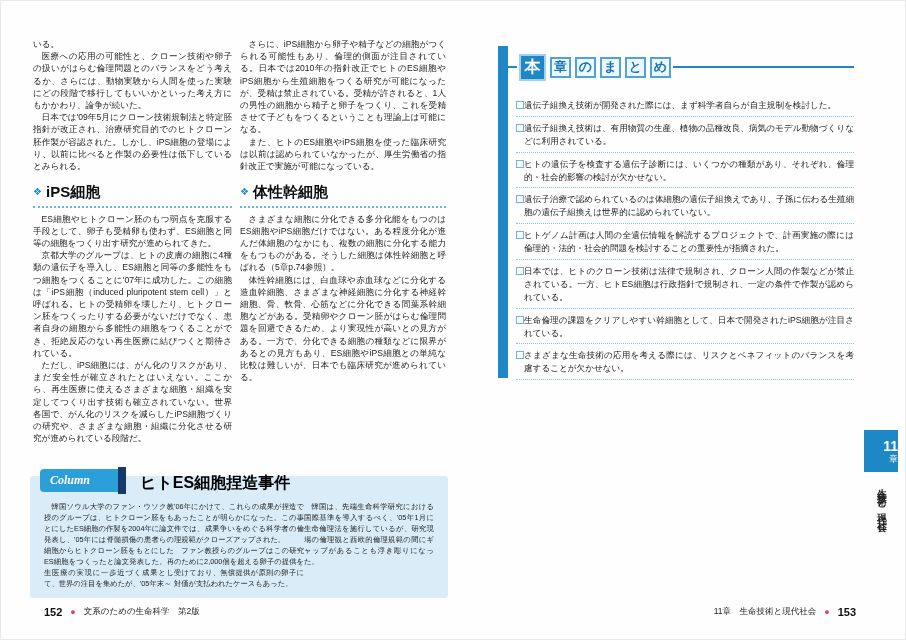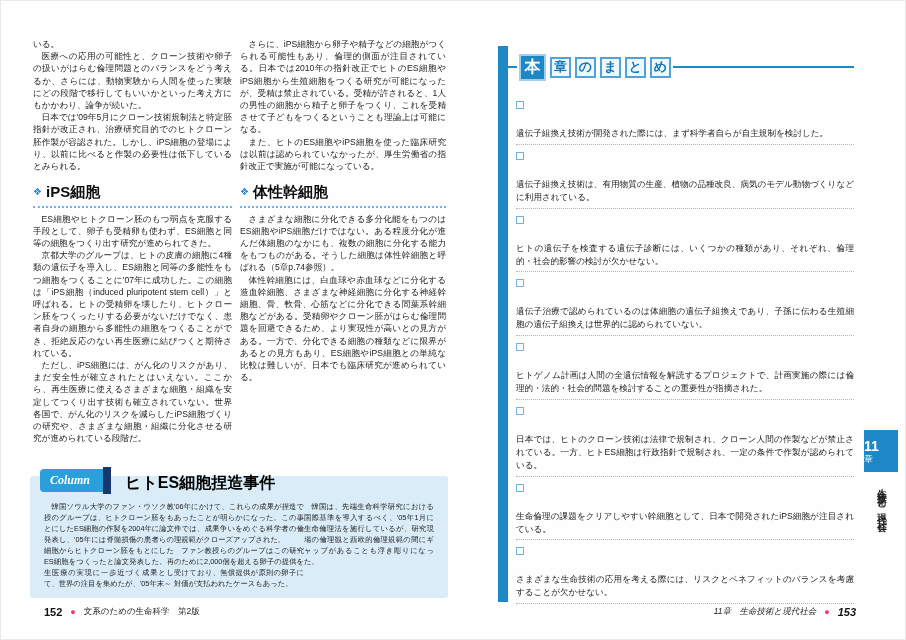--- a/index.html
+++ b/index.html
@@ -20,58 +20,58 @@
     margin:9px 0 5px 0; padding-bottom:3px;
     border-bottom:2px dotted #6db6e3; }
   .section-head .dia { color:#1e88c7; font-size:10px; line-height:1; }
   .section-head .ttl { font-weight:bold; font-size:15px; color:#0d0d0d; }
   
   .cbox { position:absolute; left:30px; top:476px; width:418px; height:122px;
     background:#d9ecf7; border-radius:3px; }
   .cbox-head { position:absolute; top:-9px; left:10px; display:flex; align-items:center; }
   .cbox-label { background:#2b9fd9; color:#fff; font-family:"Liberation Serif", serif;
     font-style:italic; font-weight:bold; font-size:12px;
-    padding:3px 13px 4px 10px; border-radius:4px 0 0 4px; line-height:1.4; }
+    padding:3px 28px 4px 10px; border-radius:4px 0 0 4px; line-height:1.4; }
   .cbox-label-bar { width:8px; height:27px; background:#17386b; }
   .cbox-title { font-weight:bold; font-size:16px; color:#000; margin-left:14px; margin-top:5px; }
   .cbox-cols { display:flex; padding:26px 14px 8px 14px; height:100%; overflow:hidden; }
   .cbox-col { flex:1; font-size:7.3px; line-height:1.5; text-align:justify; color:#222; }
   
   .summary { position:absolute; left:498px; top:44px; width:356px; }
   .sum-bar { position:absolute; left:0; top:2px; bottom:2px; width:10px; background:#1e88c7; }
   .sum-head { display:flex; align-items:center; margin-left:10px; height:46px; }
   .hline { height:2px; background:#1e88c7; }
   .hline.short { width:9px; }
   .hline.grow { flex:1; }
   .char-box { display:flex; align-items:center; justify-content:center;
     font-weight:bold; margin:0 2px; }
   .char-box.main { width:27px; height:27px; background:#1e88c7; color:#fff;
     font-size:16px; border:2px solid #9fd1ef; }
   .char-box.sub { width:21px; height:21px; background:#eef7fd; color:#1477b4;
     font-size:13px; border:2px solid #4ea3d8; }
   .sum-list { list-style:none; margin:4px 0 0 18px; width:338px; }
-  .sum-item { display:flex; gap:18px; padding:5px 0 4px 0;
+  .sum-item { display:flex; gap:0; padding:5px 0 4px 0;
     border-bottom:1px dotted #85c4e8; font-size:8.6px; line-height:1.5; color:#222;
-    text-align:justify;flex-direction:column; }
+    text-align:justify; }
   .cbx { width:8px; height:8px; border:1px solid #6cb5e2; background:#fff;
     flex:none; margin-top:2px; }
   
   .chapter-tab { position:absolute; left:864px; top:430px; width:36px; }
   .tab-box { width:34px; height:42px; background:#1e88c7; color:#fff;
-    display:flex; flex-direction:column; align-items:flex-start; justify-content:center; }
+    display:flex; flex-direction:column; align-items:flex-end; justify-content:center; }
   .tab-num { font-size:14px; font-weight:bold; line-height:1; }
   .tab-suffix { font-size:9px; margin-top:2px; line-height:1; }
   .tab-title { writing-mode:vertical-rl; text-orientation:upright;
     font-size:9.5px; font-weight:bold; letter-spacing:3px; color:#222;
     margin:8px 0 0 11px; height:160px; }
   
   .footer { position:absolute; top:606px; display:flex; align-items:center;
     font-size:8.5px; color:#222; gap:8px; }
   .footer-left  { left:44px; }
-  .footer-right { right:50px;font-style:italic; }
+  .footer-right { right:50px; }
   .f-page { font-weight:bold; font-size:11px; color:#111; }
   .f-bullet { color:#e8387e; font-size:9px; line-height:1; }
 </style>
 </head>
 <body>
 
 <div class="sheet">
 
   <div class="textcol col1">
     <p class="para noindent">いる。</p>

